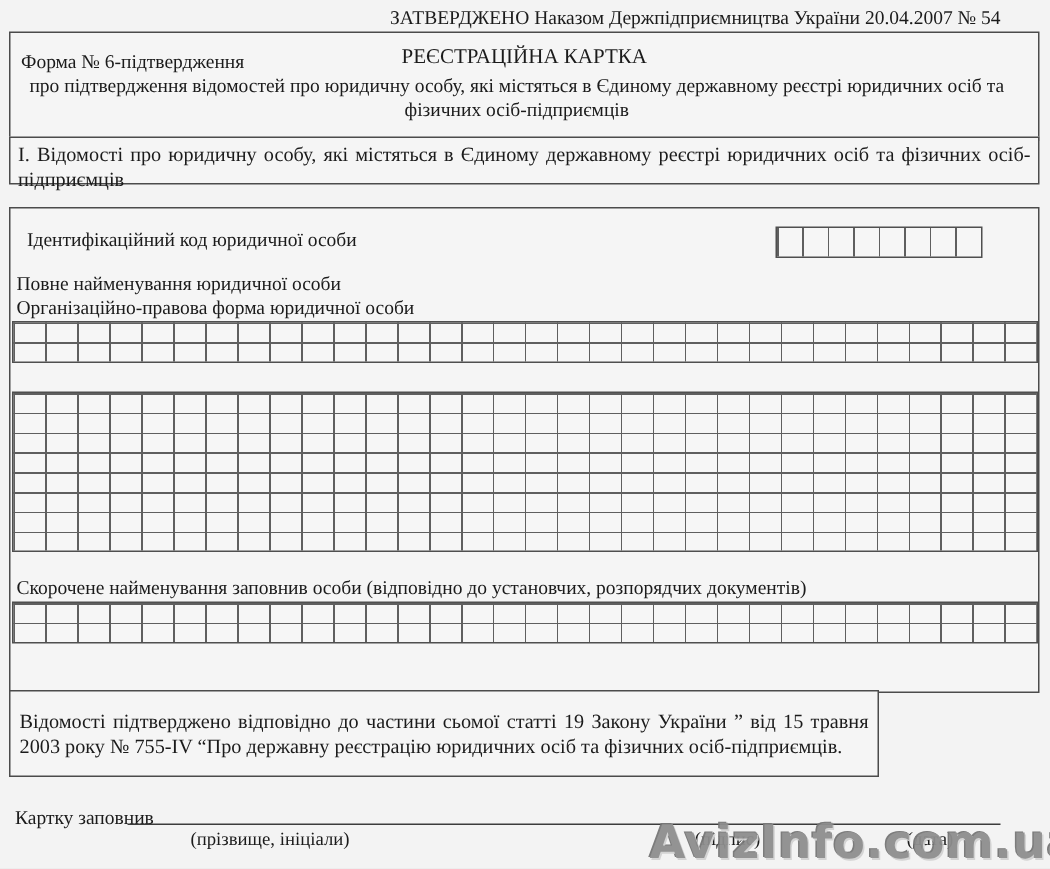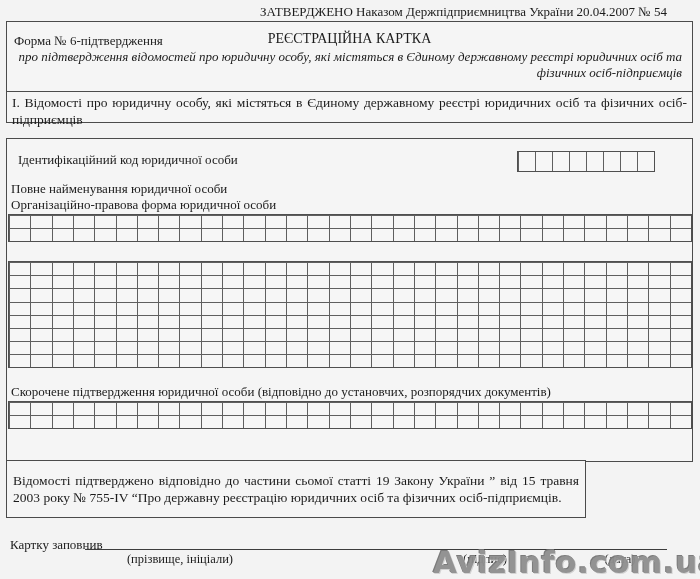--- a/index.html
+++ b/index.html
@@ -17,21 +17,21 @@
     box-sizing:border-box;
     background:#f5f5f5;
   }
   .approval{
     position:absolute;top:4px;right:33px;
     font-size:13px;white-space:nowrap;margin-left:16px;
   }
   .header-box{left:6px;top:21px;width:687px;height:73px;padding-left:48px;}
   .form-number{position:absolute;left:7px;top:11px;font-size:13px;}
   .card-title{position:absolute;left:0;right:0;top:9px;text-align:center;font-size:14px;}
-  .card-subtitle{position:absolute;left:0;right:10px;top:27px;text-align:right;font-size:13px;line-height:15.5px;font-style:italic;}
+  .card-subtitle{position:absolute;left:0;right:10px;top:27px;text-align:center;font-size:13px;line-height:15.5px;}
   .sec1-box{left:6px;top:91px;width:687px;height:32px;}
   .sec1-heading{padding:3px 5px 0 5px;font-size:13.5px;line-height:16.5px;text-align:justify;}
   .main-box{left:6px;top:137.5px;width:687px;height:324px;}
   .id-label{position:absolute;left:11px;top:13px;font-size:13px;}
   .char-grid{
     position:absolute;
     border:1px solid #4f4f4f;
     box-sizing:border-box;
     background-color:#f6f6f6;
     background-image:
@@ -89,21 +89,21 @@
   <div class="box main-box">
     <div class="id-label">Ідентифікаційний код юридичної особи</div>
     <div class="char-grid id-grid"></div>
 
     <div class="field-label lbl-form">Організаційно-правова форма юридичної особи</div>
     <div class="field-label lbl-full">Повне найменування юридичної особи</div>
     <div class="char-grid grid-a"></div>
 
     <div class="char-grid grid-b"></div>
 
-    <div class="field-label lbl-short">Скорочене підтвердження юридичної особи (відповідно до установчих, розпорядчих документів)</div>
+    <div class="field-label lbl-short">Скорочене найменування заповнив особи (відповідно до установчих, розпорядчих документів)</div>
     <div class="char-grid grid-c"></div>
   </div>
 
   <div class="box conf-box">
     <div class="conf-text">Відомості підтверджено відповідно до частини сьомої статті 19 Закону України ” від 15 травня 2003 року № 755-IV “Про державну реєстрацію юридичних осіб та фізичних осіб-підприємців.</div>
   </div>
 
   <div class="filled-by">Картку заповнив</div>
   <div class="sign-line"></div>
   <div class="hint name-hint">(прізвище, ініціали)</div>

